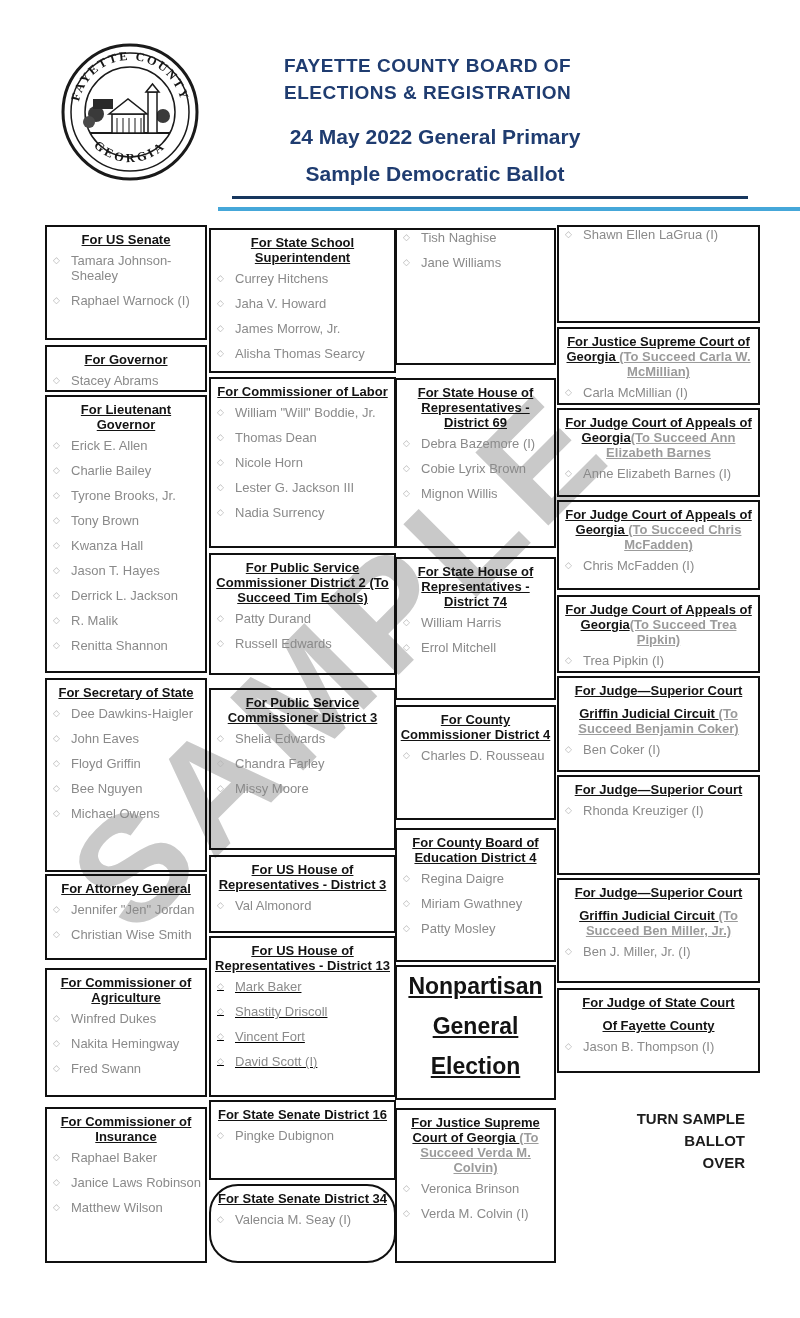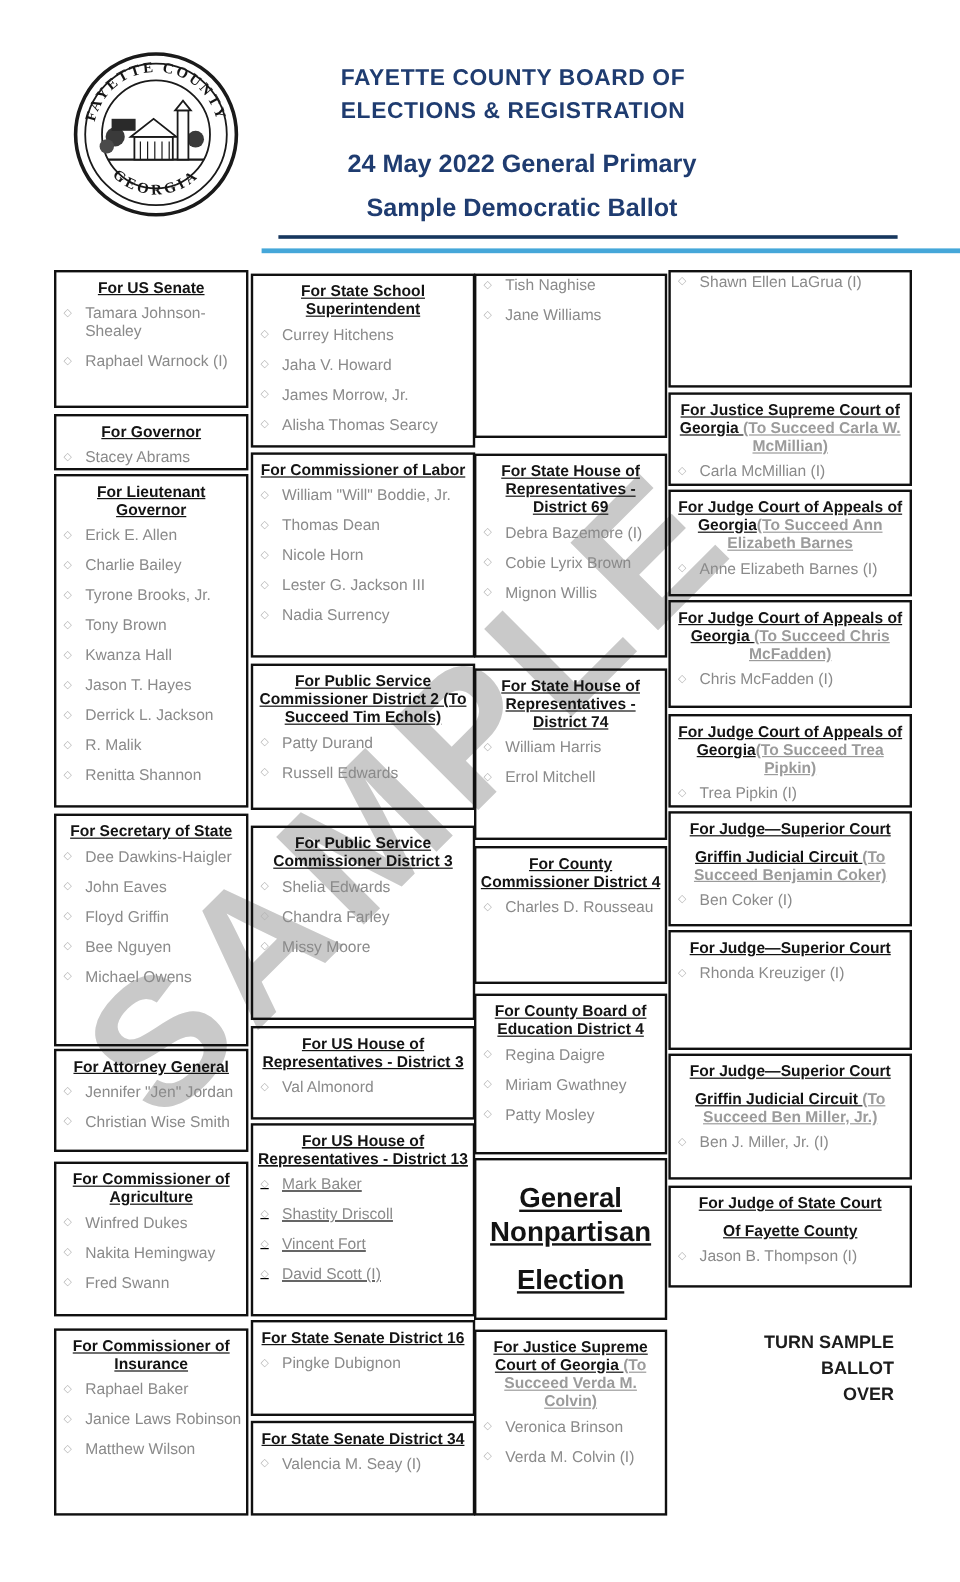--- a/index.html
+++ b/index.html
@@ -330,21 +330,21 @@
       </div>
       <div class="ballot-box" style="height: 80px; margin-bottom: 4px;">
         <div class="box-header">
           <div class="header-line"><span class="main-seg">For State Senate District 16</span></div>
         </div>
         <div class="candidate-row">
           <span class="diamond">◇</span>
           <span class="candidate-name">Pingke Dubignon</span>
         </div>
       </div>
-      <div class="ballot-box" style="height: 79px; margin-bottom: 0px;">
+      <div class="ballot-box" style="height: 79px; margin-bottom: 0px; border-radius: 29px;">
         <div class="box-header">
           <div class="header-line"><span class="main-seg">For State Senate District 34</span></div>
         </div>
         <div class="candidate-row">
           <span class="diamond">◇</span>
           <span class="candidate-name">Valencia M. Seay (I)</span>
         </div>
       </div>
     </div>
   <div class="col" style="left: 395px; top: 228px; width: 161px;">
@@ -409,22 +409,22 @@
           <span class="diamond">◇</span>
           <span class="candidate-name">Miriam Gwathney</span>
         </div>
         <div class="candidate-row">
           <span class="diamond">◇</span>
           <span class="candidate-name">Patty Mosley</span>
         </div>
       </div>
       <div class="ballot-box big" style="height: 135px; margin-bottom: 8px;">
         <div class="box-header">
+          <div class="header-line"><span class="main-seg">Nonpartisan</span></div>
           <div class="header-line gapped"><span class="main-seg">General</span></div>
-          <div class="header-line"><span class="main-seg">Nonpartisan</span></div>
           <div class="header-line gapped"><span class="main-seg">Election</span></div>
         </div>
       </div>
       <div class="ballot-box" style="height: 155px; margin-bottom: 0px;">
         <div class="box-header">
           <div class="header-line"><span class="main-seg">For Justice Supreme Court of Georgia </span><span class="muted-seg">(To Succeed Verda M. Colvin)</span></div>
         </div>
         <div class="candidate-row">
           <span class="diamond">◇</span>
           <span class="candidate-name">Veronica Brinson</span>

